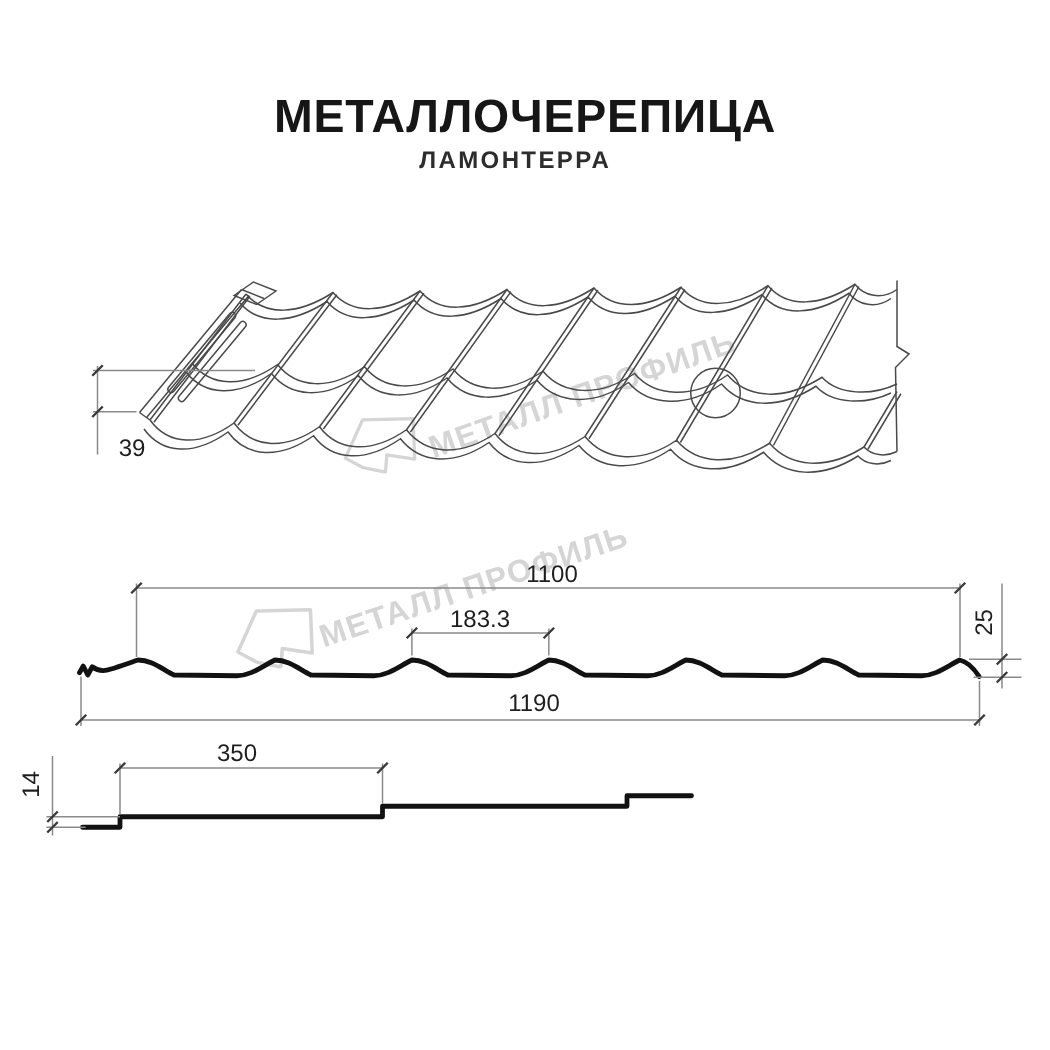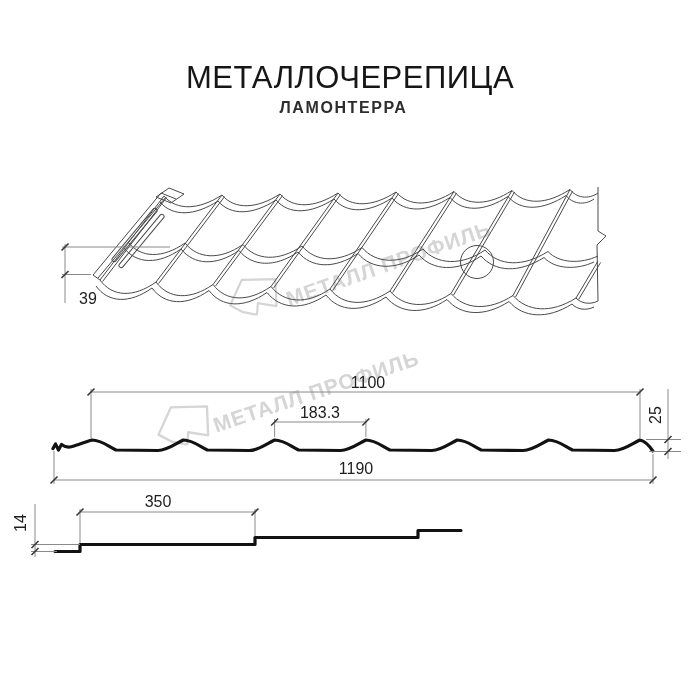--- a/index.html
+++ b/index.html
@@ -2,21 +2,21 @@
 <html><head>
 <meta charset="utf-8">
 <style>
   html,body{margin:0;padding:0;background:#ffffff;}
   .page{
     position:relative;width:700px;height:700px;background:#ffffff;overflow:hidden;
     font-family:"Liberation Sans", sans-serif;
   }
   .title{
     position:absolute;left:0;right:0;top:60px;text-align:center;
-    font-size:31px;font-weight:400;color:#161616;letter-spacing:.5px;
+    font-size:31px;font-weight:700;color:#161616;letter-spacing:.5px;
   }
   .subtitle{
     position:absolute;left:0;right:13px;top:99px;text-align:center;
     font-size:16px;font-weight:600;color:#2d2d2d;letter-spacing:1.6px;
   }
   .wm-text{
     position:absolute;white-space:nowrap;font-weight:700;font-size:21px;
     color:#d5d5d5;letter-spacing:1px;transform-origin:0 50%;z-index:1;
   }
   .wm-logo{position:absolute;z-index:1;}

